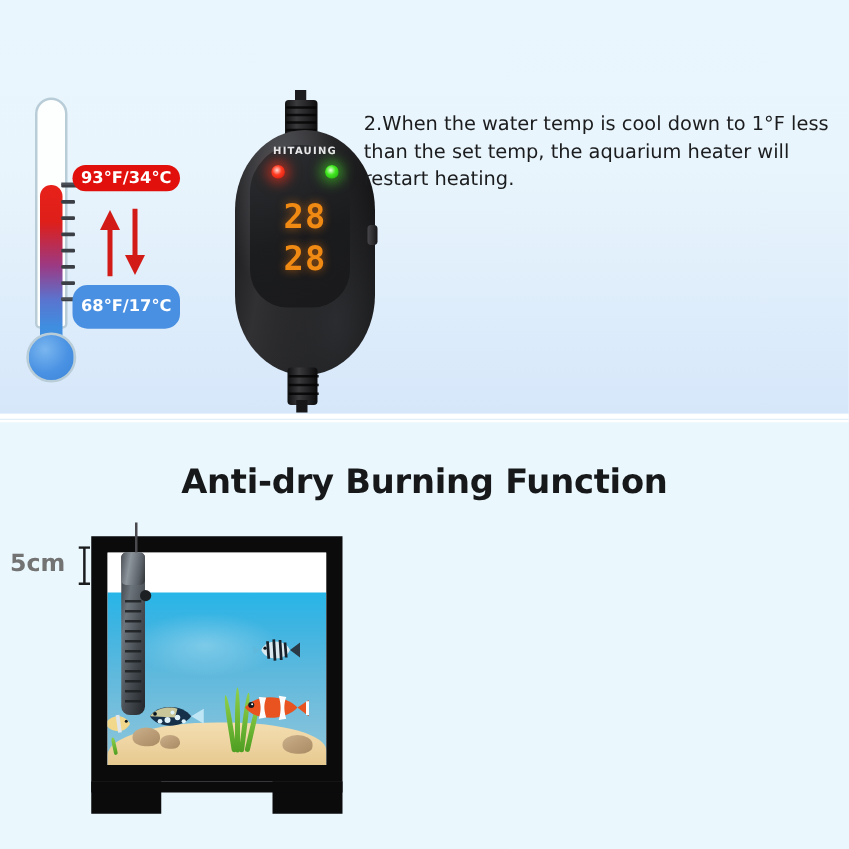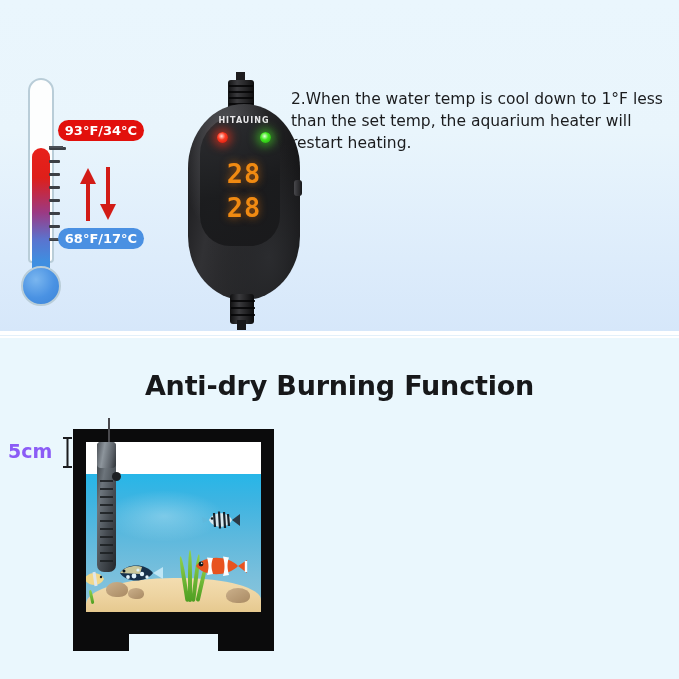--- a/index.html
+++ b/index.html
@@ -52,22 +52,22 @@
     background:radial-gradient(circle at 36% 32%,#7ab6ef 0%,#4a92e3 55%,#3b84d8 100%);
     border:2px solid #b9cdd8;border-radius:50%;box-sizing:border-box;
   }
   .tick{position:absolute;background:#3b3f45;height:3px;border-radius:1px;}
 
   .pill{
     position:absolute;display:flex;align-items:center;justify-content:center;
     border-radius:12px;color:#ffffff;font-weight:bold;
     font-family:"DejaVu Sans", sans-serif;font-size:13px;white-space:nowrap;
   }
-  .pill-hot{left:58px;top:120px;width:86px;height:21px;background:#e2100c;}
-  .pill-cold{left:58px;top:228px;width:86px;height:21px;background:#4a90e2;}
+  .pill-hot{left:58px;top:132px;width:86px;height:21px;background:#e2100c;}
+  .pill-cold{left:58px;top:228px;width:86px;height:35px;background:#4a90e2;}
   .lead{position:absolute;height:2px;background:#4a4f57;}
 
   .arrows{position:absolute;left:76px;top:165px;width:46px;height:58px;}
   
   .ctrl{position:absolute;left:184px;top:72px;width:120px;height:258px;}
   .ctrl-cord-top{
     position:absolute;left:52px;top:0;width:9px;height:12px;background:#1c1c1e;
   }
   .strain-top{
     position:absolute;left:44px;top:8px;width:26px;height:30px;
@@ -165,21 +165,21 @@
     background:linear-gradient(100deg,#4a4f55 0%,#8d959c 35%,#5a6067 75%,#2d3135 100%);
     border-radius:4px;
   }
   .heater-ring{
     position:absolute;left:48px;top:54px;width:9px;height:9px;border-radius:50%;
     background:#1d2023;
   }
   .heater-coil{position:absolute;left:36px;width:13px;height:2px;background:#1b1e21;opacity:.85;}
 
   .cmlabel{
-    position:absolute;left:8px;top:440px;font-size:19px;font-weight:bold;color:#8b5cf6;
+    position:absolute;left:8px;top:440px;font-size:19px;font-weight:bold;color:#737373;
     font-family:"DejaVu Sans", sans-serif;
   }
   .bracket{position:absolute;left:62px;top:437px;width:11px;height:31px;}
 
   .txt2{
     position:absolute;left:300px;top:468px;width:375px;
     font-family:"DejaVu Sans", sans-serif;font-size:16px;line-height:1.52;color:#1b1c1e;
   }
 </style>
 </head>

